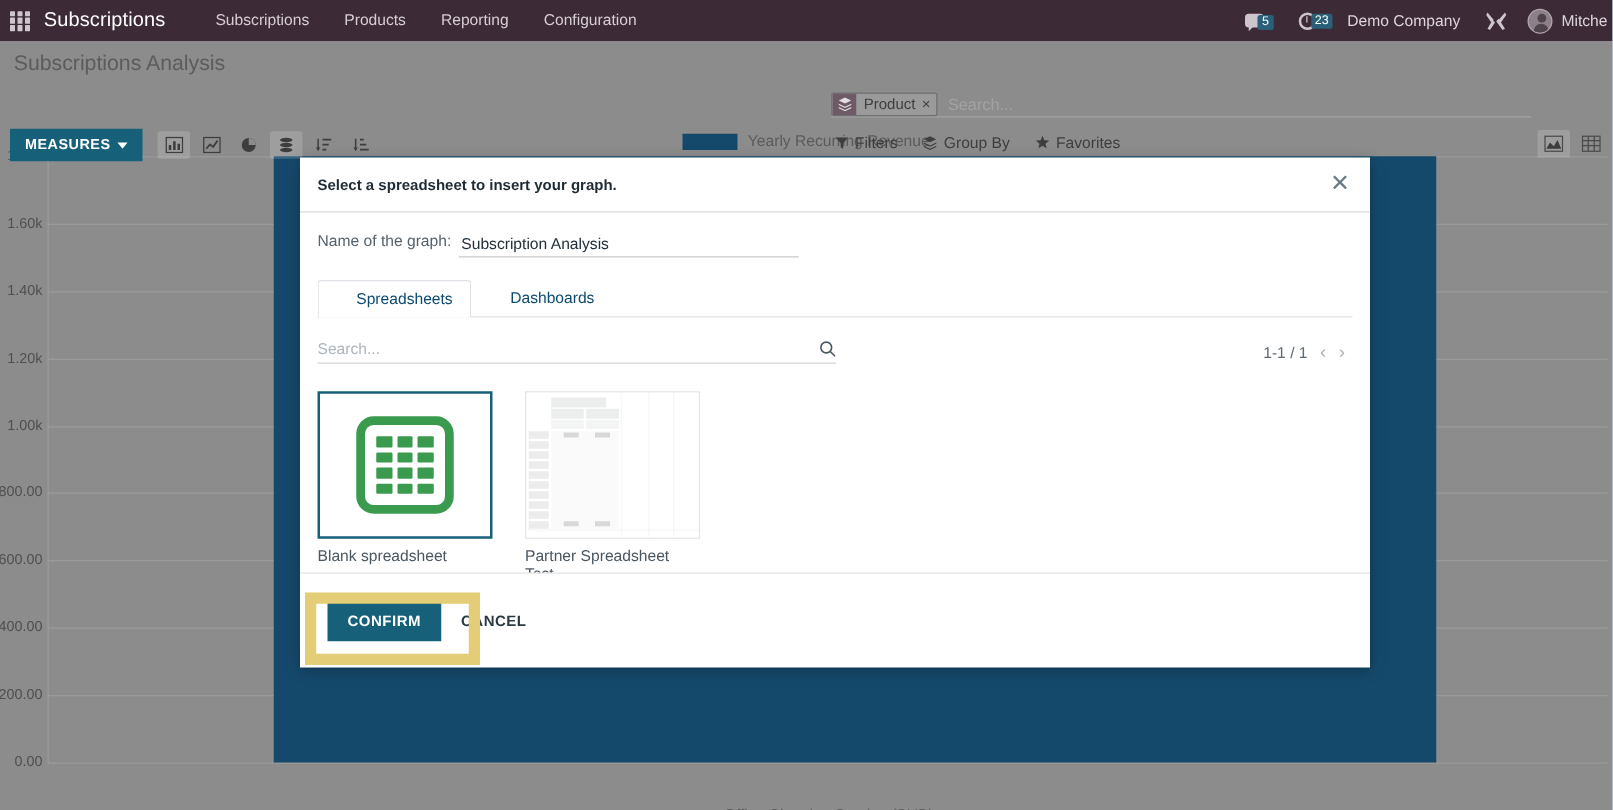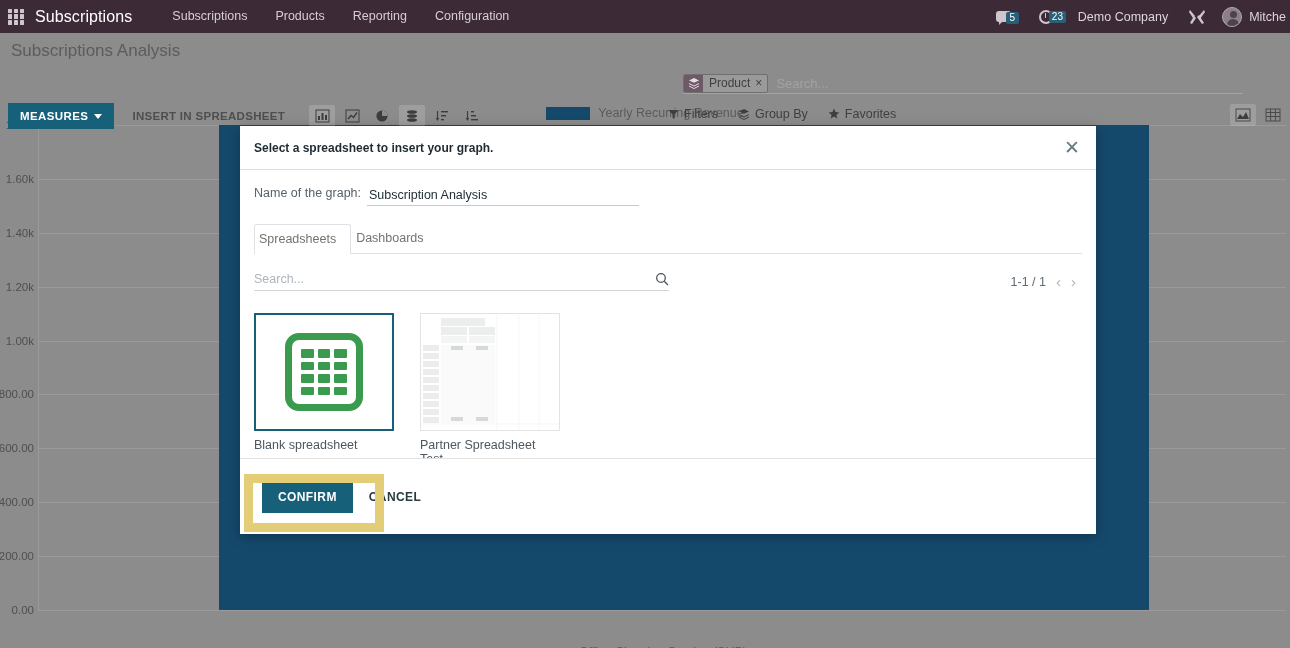--- a/index.html
+++ b/index.html
@@ -53,21 +53,21 @@
   .caret-down { width: 0; height: 0; border-left: 4px solid transparent; border-right: 4px solid transparent;
     border-top: 5px solid #fff; }
   .insert-btn { background: transparent; border: none; color: #4e4e4e; font-size: 11.5px; font-weight: bold;
     letter-spacing: .3px; padding: 7px 12px; margin-left: 6px; cursor: pointer; }
   .icon-group { display: flex; align-items: center; margin-left: 12px; gap: 4px; }
   .ibtn { width: 26px; height: 22px; display: flex; align-items: center; justify-content: center;
     cursor: pointer; border-radius: 2px; }
   .ibtn.active { background: rgba(255,255,255,0.16); }
 
   
-  .searchbar { position: absolute; left: 683px; top: 40px; width: 560px; height: 21px;
+  .searchbar { position: absolute; left: 665px; top: 40px; width: 560px; height: 21px;
     border-bottom: 1px solid #a4a4a4; display: flex; align-items: center; }
   .facet { display: flex; align-items: center; height: 19px; border: 1px solid #6f6f6f;
     border-radius: 2px; overflow: hidden; background: #9a9a9a; cursor: pointer; }
   .facet-ico { background: #6d5a66; width: 19px; height: 19px; display: flex; align-items: center; justify-content: center; }
   .facet-label { font-size: 12px; color: #3f3f3f; padding: 0 5px 0 6px; }
   .facet-x { font-size: 12px; color: #3f3f3f; padding-right: 5px; }
   .search-input { flex: 1; border: none; background: transparent; outline: none; margin-left: 8px;
     font-size: 13px; color: #6e6e6e; font-family: "Liberation Sans", sans-serif; }
   .search-input::placeholder { color: #a3a3a3; }
 
@@ -99,21 +99,21 @@
   .modal-title { font-size: 12px; color: #1f2b33; font-weight: bold; }
   .modal-close { margin-left: auto; font-size: 19px; color: #6b7b84; line-height: 1;
     cursor: pointer; background: none; border: none; font-family: "Liberation Sans", sans-serif; }
   .modal-body { flex: 1; padding: 16px 14px 0 14px; position: relative; overflow: hidden; }
   .graph-name-row { display: flex; align-items: flex-start; gap: 6px; margin-bottom: 18px; }
   .graph-name-label { font-size: 12.5px; color: #55626b; }
   .graph-name-input { border: none; border-bottom: 1px solid #c9c9c9; outline: none;
     font-size: 12.5px; color: #22303a; width: 272px; padding: 2px 0 3px 2px;
     background: transparent; font-family: "Liberation Sans", sans-serif; }
   .tabs { display: flex; align-items: flex-end; border-bottom: 1px solid #dee2e6; height: 30px; }
-  .tab { padding: 6px 14px 6px 4px; font-size: 12.5px; color: #737373; cursor: pointer;
+  .tab { padding: 6px 14px 6px 30px; font-size: 12.5px; color: #0c4a6e; cursor: pointer;
     border: 1px solid transparent; border-bottom: none; background: transparent; line-height: 17px;
     font-family: "Liberation Sans", sans-serif; }
   .tab.active { background: #fff; border-color: #dee2e6; border-radius: 3px 3px 0 0;
     position: relative; top: 1px; }
   .mini-search-row { display: flex; align-items: center; margin-top: 18px; }
   .mini-search { width: 415px; border-bottom: 1px solid #d4d4d4; display: flex; align-items: center;
     padding-bottom: 4px; }
   .mini-search input { flex: 1; border: none; outline: none; font-size: 12.5px; color: #444;
     background: transparent; font-family: "Liberation Sans", sans-serif; }
   .mini-search input::placeholder { color: #adb5bd; }
@@ -252,21 +252,20 @@
           <line x1="10.4" y1="1" x2="10.4" y2="13" stroke="#4a4a4a"></line>
         </svg>
       </div>
     </div>
 
     <div class="cp-toolbar">
       <button class="measures-btn">
         <span>MEASURES</span>
         <span class="caret-down"></span>
       </button>
-      <button class="insert-btn">INSERT IN SPREADSHEET</button>
       <div class="icon-group">
         <div class="ibtn active">
           <svg width="15" height="14" viewBox="0 0 15 14">
             <rect x="1" y="1" width="13" height="12" fill="none" stroke="#3d3d3d"></rect>
             <rect x="3" y="7" width="2" height="4" fill="#3d3d3d"></rect>
             <rect x="6.5" y="4" width="2" height="7" fill="#3d3d3d"></rect>
             <rect x="10" y="6" width="2" height="5" fill="#3d3d3d"></rect>
           </svg>
         </div>
         <div class="ibtn">

